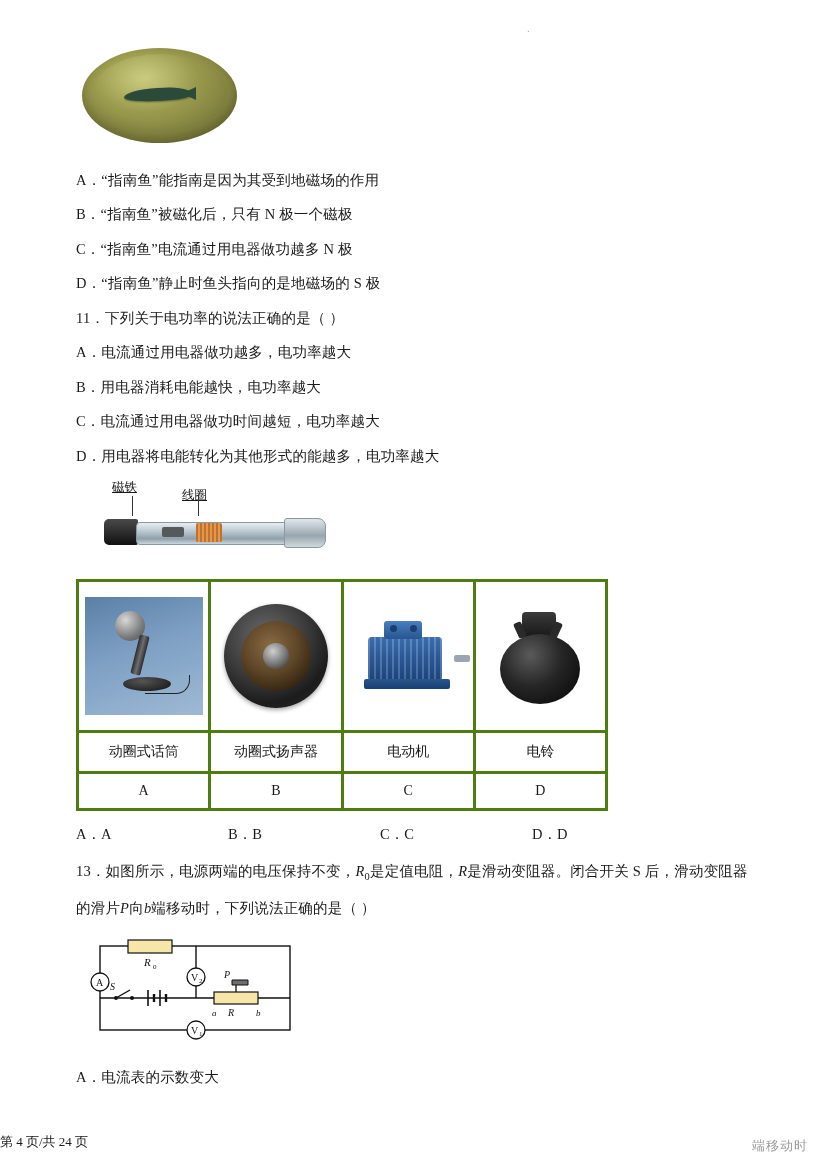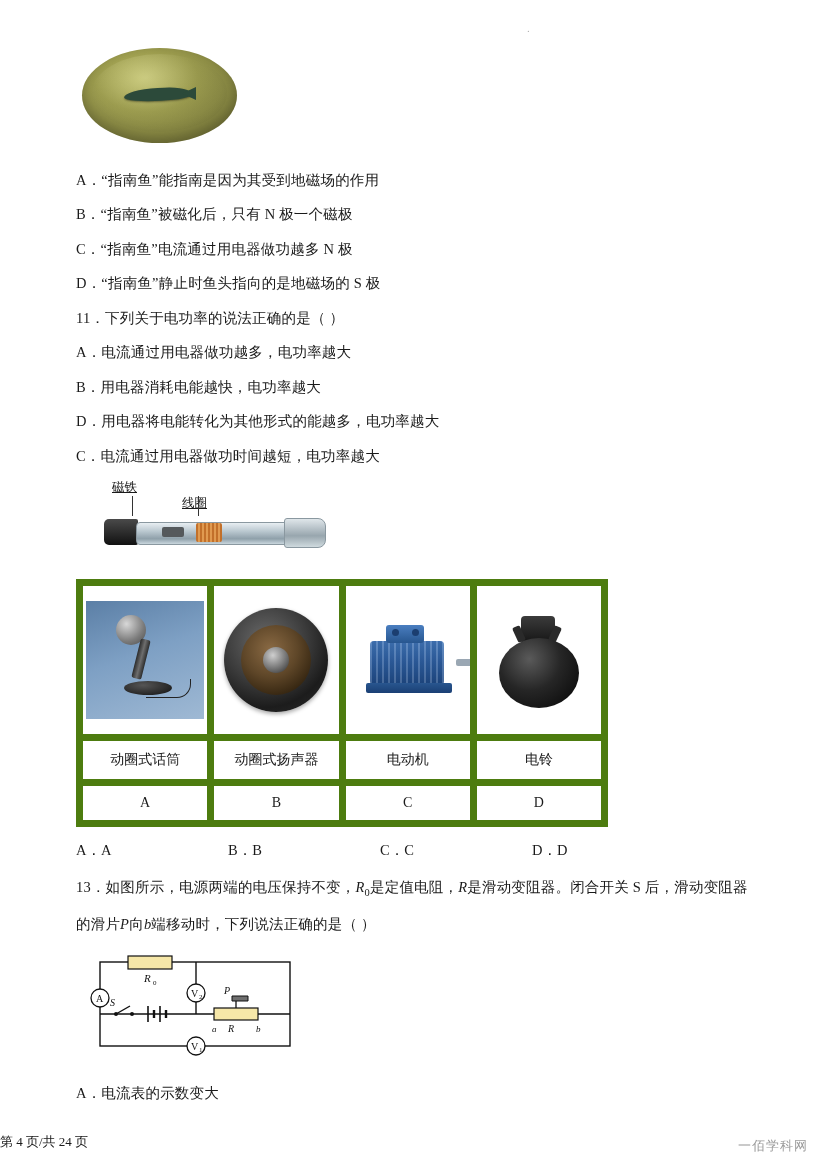--- a/index.html
+++ b/index.html
@@ -86,21 +86,21 @@
     width: 250px;
     height: 90px;
   }
   .torch-label {
     position: absolute;
     font-size: 12.5px;
     white-space: nowrap;
     text-decoration: underline;
   }
   .torch-label.l1 { left: 18px; top: 0px; }
-  .torch-label.l2 { left: 88px; top: 16px; }
+  .torch-label.l2 { left: 88px; top: 8px; }
   .lead-line {
     position: absolute;
     background: #333;
     width: 1px;
   }
   .lead-line.a { left: 38px; top: 17px; height: 20px; }
   .lead-line.b { left: 104px; top: 17px; height: 20px; }
   .torch-body {
     position: absolute;
     left: 10px; top: 36px;
@@ -144,21 +144,21 @@
     border-radius: 3px 8px 8px 3px;
   }
   
   table.opts {
     border-collapse: collapse;
     margin: 6px 0 14px 0;
     width: 532px;
     table-layout: fixed;
   }
   table.opts td {
-    border: 7px solid #4d7c0f;
+    border: 3px solid #4d7c0f;
     text-align: center;
     vertical-align: middle;
     font-size: 14px;
     padding: 0;
     margin-top: 36px;
   }
   table.opts tr.imgrow td { height: 148px; }
   table.opts tr.namerow td { height: 38px; }
   table.opts tr.letterrow td { height: 34px; }
   .cell-img {
@@ -374,22 +374,22 @@
     </div>
 
     <div class="opt">A．“指南鱼”能指南是因为其受到地磁场的作用</div>
     <div class="opt">B．“指南鱼”被磁化后，只有 N 极一个磁极</div>
     <div class="opt">C．“指南鱼”电流通过用电器做功越多 N 极</div>
     <div class="opt">D．“指南鱼”静止时鱼头指向的是地磁场的 S 极</div>
 
     <div class="q-text">11．下列关于电功率的说法正确的是（      ）</div>
     <div class="opt">A．电流通过用电器做功越多，电功率越大</div>
     <div class="opt">B．用电器消耗电能越快，电功率越大</div>
+    <div class="opt">C．电流通过用电器做功时间越短，电功率越大</div>
     <div class="opt">D．用电器将电能转化为其他形式的能越多，电功率越大</div>
-    <div class="opt">C．电流通过用电器做功时间越短，电功率越大</div>
 
 
     <div class="torch-block">
       <span class="torch-label l1">磁铁</span>
       <span class="torch-label l2">线圈</span>
       <span class="lead-line a"></span>
       <span class="lead-line b"></span>
       <div class="torch-body">
         <div class="torch-head"></div>
         <div class="torch-tube"></div>
@@ -519,15 +519,15 @@
         <text x="105" y="102" font-family="Liberation Serif, serif" font-size="10" fill="#111">V</text>
         <text x="113" y="104" font-family="Liberation Serif, serif" font-size="7" fill="#111">1</text>
       </svg>
     </div>
 
     <div class="opt">A．电流表的示数变大</div>
 
   </div>
 
   <div class="footer">第 4 页/共 24 页</div>
-  <div class="watermark">一佰学科网</div>
+  <div class="watermark">端移动时</div>
 
 </div>
 
 </body></html>

